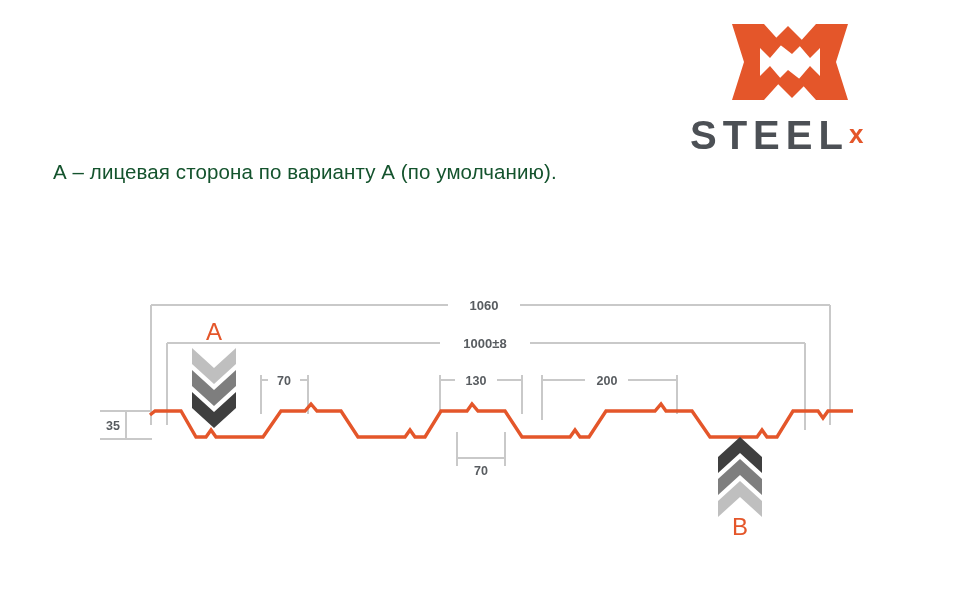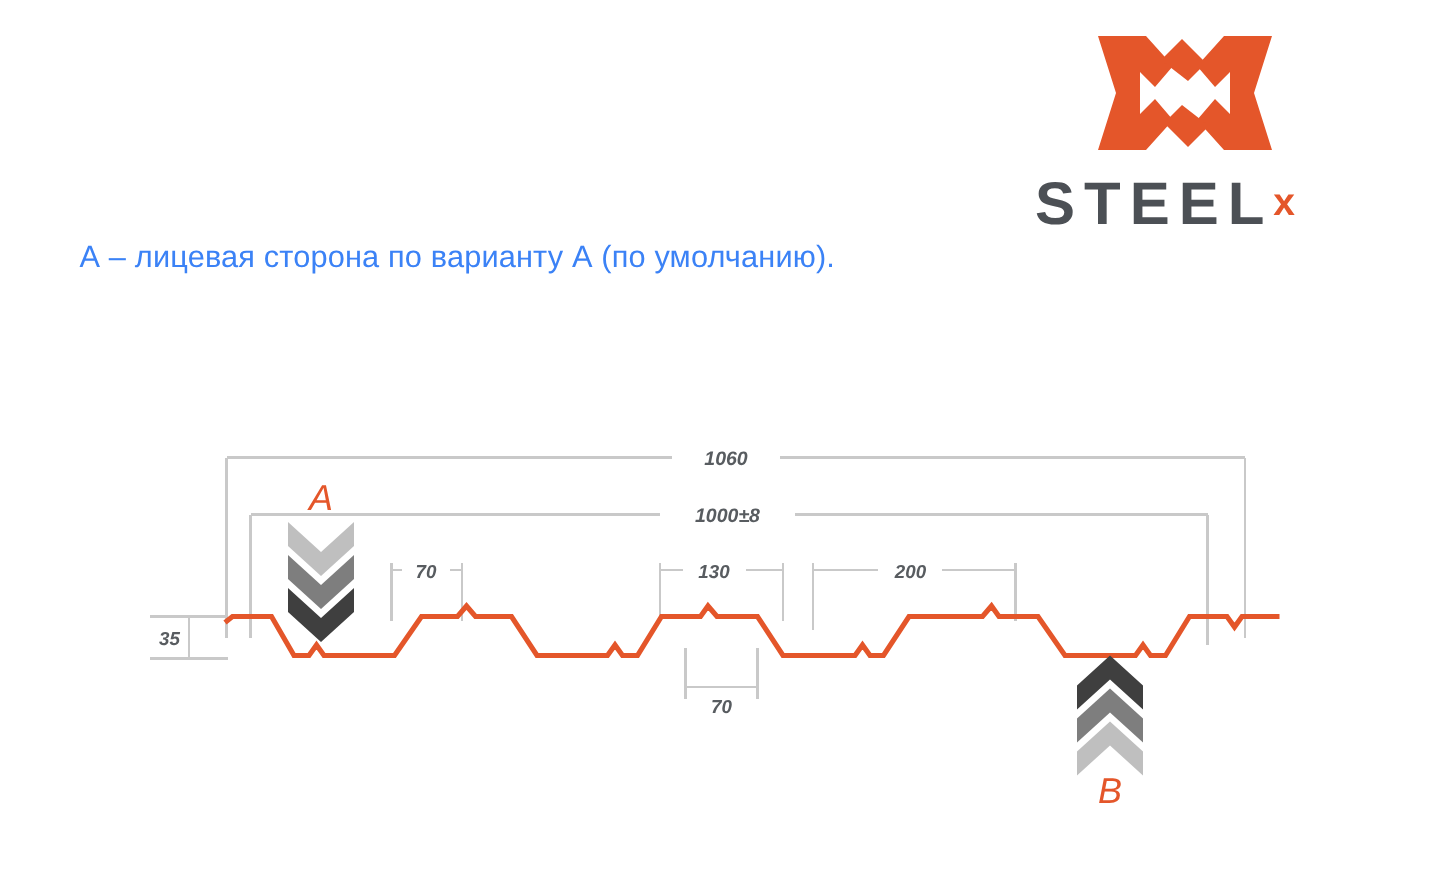--- a/index.html
+++ b/index.html
@@ -18,30 +18,30 @@
   .logo-word{
     position:absolute;left:0;top:92px;width:212px;height:40px;
     font-size:40px;font-weight:bold;letter-spacing:6px;
     color:#4c5055;line-height:40px;white-space:nowrap;
   }
   .logo-x{color:#e4562a;font-size:26px;font-weight:bold;letter-spacing:0;vertical-align:6px;}
 
   
   .note{
     position:absolute;left:53px;
-    color:#3b82f6;
+    color:#14532d;
     font-size:20.5px;
     letter-spacing:.1px;
     white-space:nowrap;
   }
   .note-a{top:160px;}
   .note-b{top:216px;}
 
   
-  .drawing{position:absolute;left:0;top:280px;width:970px;height:290px;font-style:italic;}
+  .drawing{position:absolute;left:0;top:280px;width:970px;height:290px;}
   .drawing svg{display:block;}
 
   .dimtext{
     font-family:"Liberation Sans","DejaVu Sans",sans-serif;
     font-size:13px;font-weight:bold;fill:#585c60;
   }
   .dimtext-sm{
     font-family:"Liberation Sans","DejaVu Sans",sans-serif;
     font-size:12.5px;font-weight:bold;fill:#585c60;
   }

